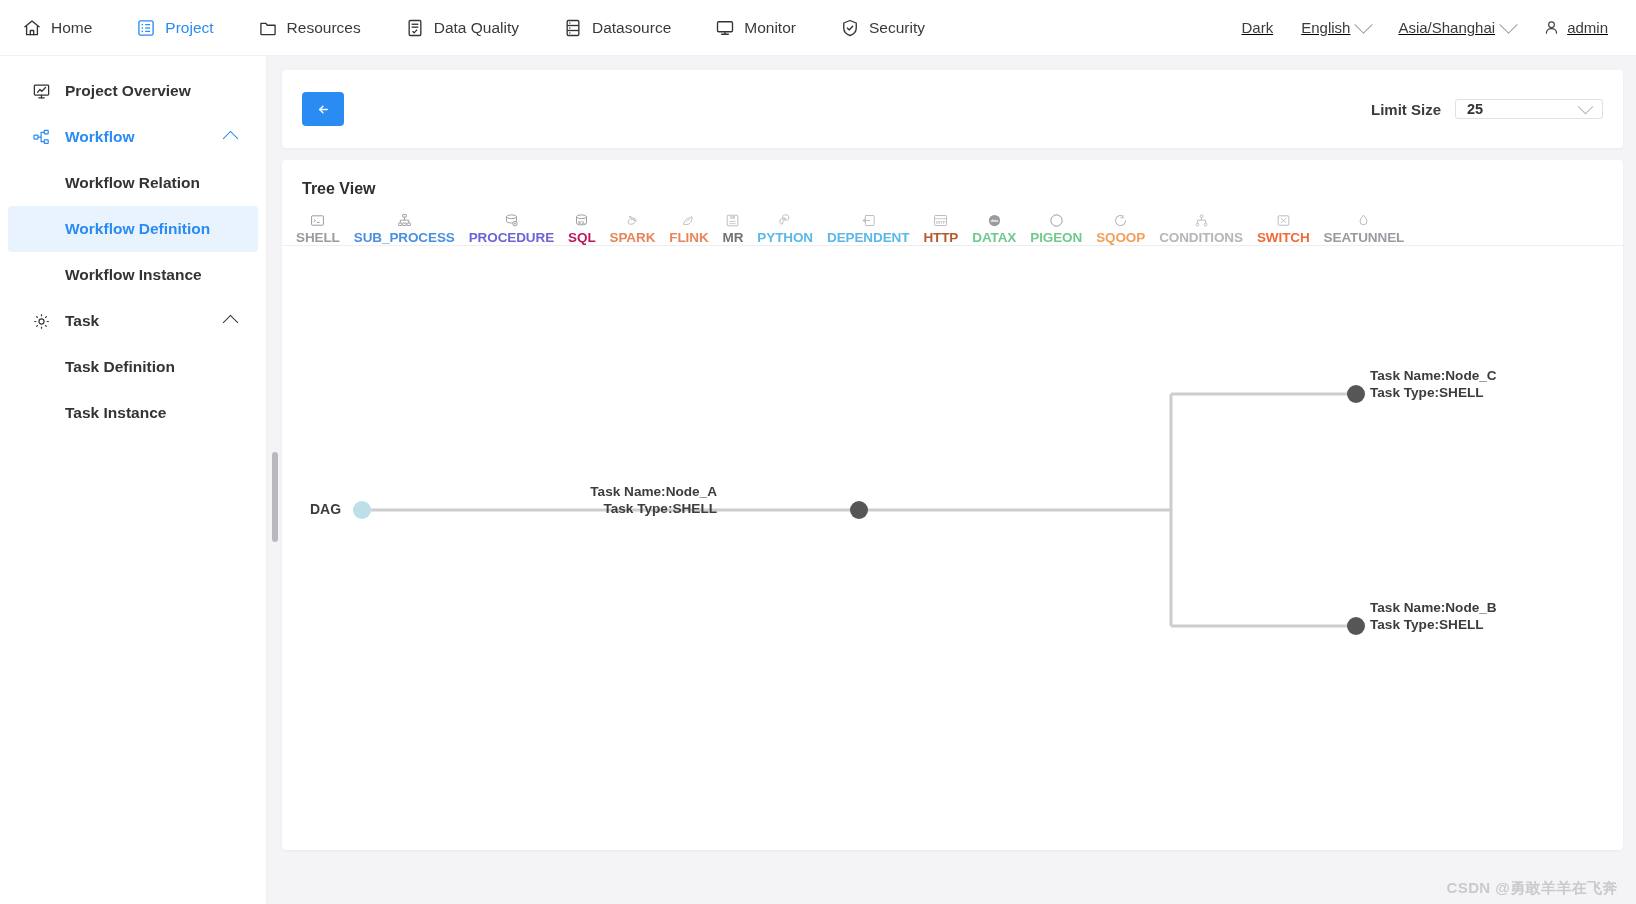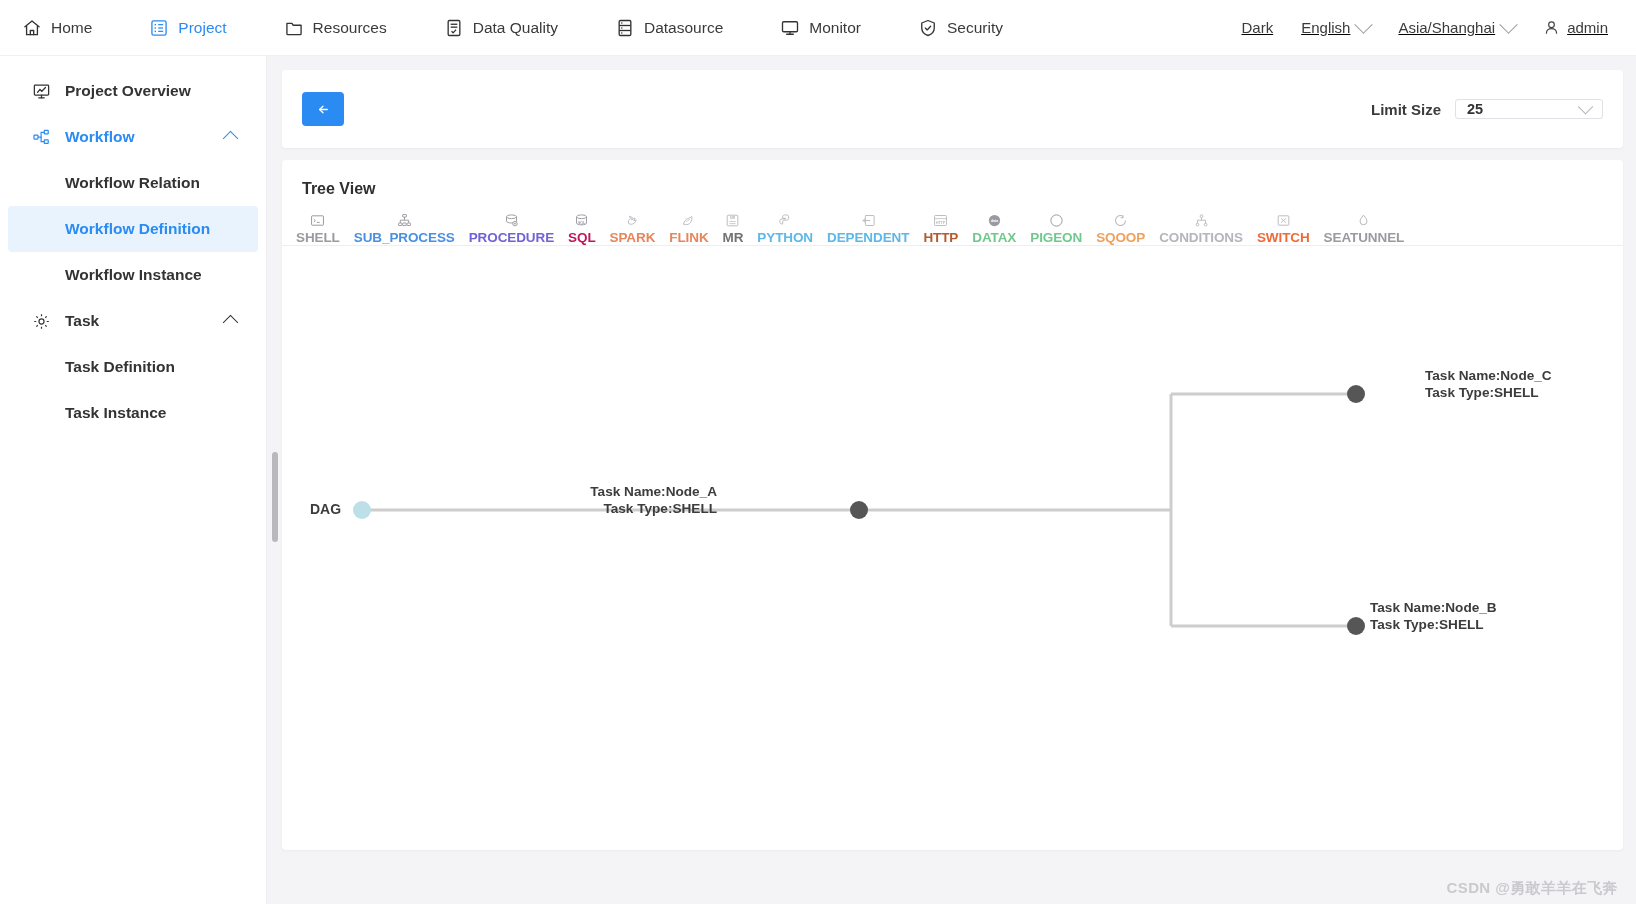--- a/index.html
+++ b/index.html
@@ -17,21 +17,21 @@
     border-bottom: 1px solid #efeff5;
     display: flex; align-items: center;
     position: relative;
   }
   .brand { display: flex; align-items: center; padding-left: 14px; width: 210px; flex: none; }
   .brand-logo { width: 38px; height: 40px; flex: none; position: relative; }
   .brand-name {
     font-size: 19.5px; font-weight: 700; color: #2b2b2b;
     letter-spacing: -0.2px; margin-left: 3px; white-space: nowrap;
   }
-  .nav { display: flex; align-items: flex-end; height: 100%; gap: 13px; }
+  .nav { display: flex; align-items: flex-end; height: 100%; }
   .nav-item {
     display: flex; align-items: center; gap: 9px;
     padding: 0 22px; height: 100%;
     font-size: 15.5px; color: #3a3a3a; cursor: pointer;
     white-space: nowrap;
   }
   .nav-item.active { color: #2a8bf2; }
   .nav-ico { width: 20px; height: 20px; display: block; flex: none; }
 
   .right-tools {
@@ -519,21 +519,21 @@
           <circle cx="1073" cy="414" r="9" fill="#565656"></circle>
         </svg>
 
         <div class="dag-label" style="left:27px; top:289px;">DAG</div>
 
         <div class="tnode-label" style="left:291px; top:272px; text-align:right; width:143px;">
           <div>Task Name:Node_A</div>
           <div>Task Type:SHELL</div>
         </div>
 
-        <div class="tnode-label" style="left:1142px; top:156px;">
+        <div class="tnode-label" style="left:1087px; top:156px;">
           <div>Task Name:Node_C</div>
           <div>Task Type:SHELL</div>
         </div>
 
         <div class="tnode-label" style="left:1087px; top:388px;">
           <div>Task Name:Node_B</div>
           <div>Task Type:SHELL</div>
         </div>
       </div>
     </div>

